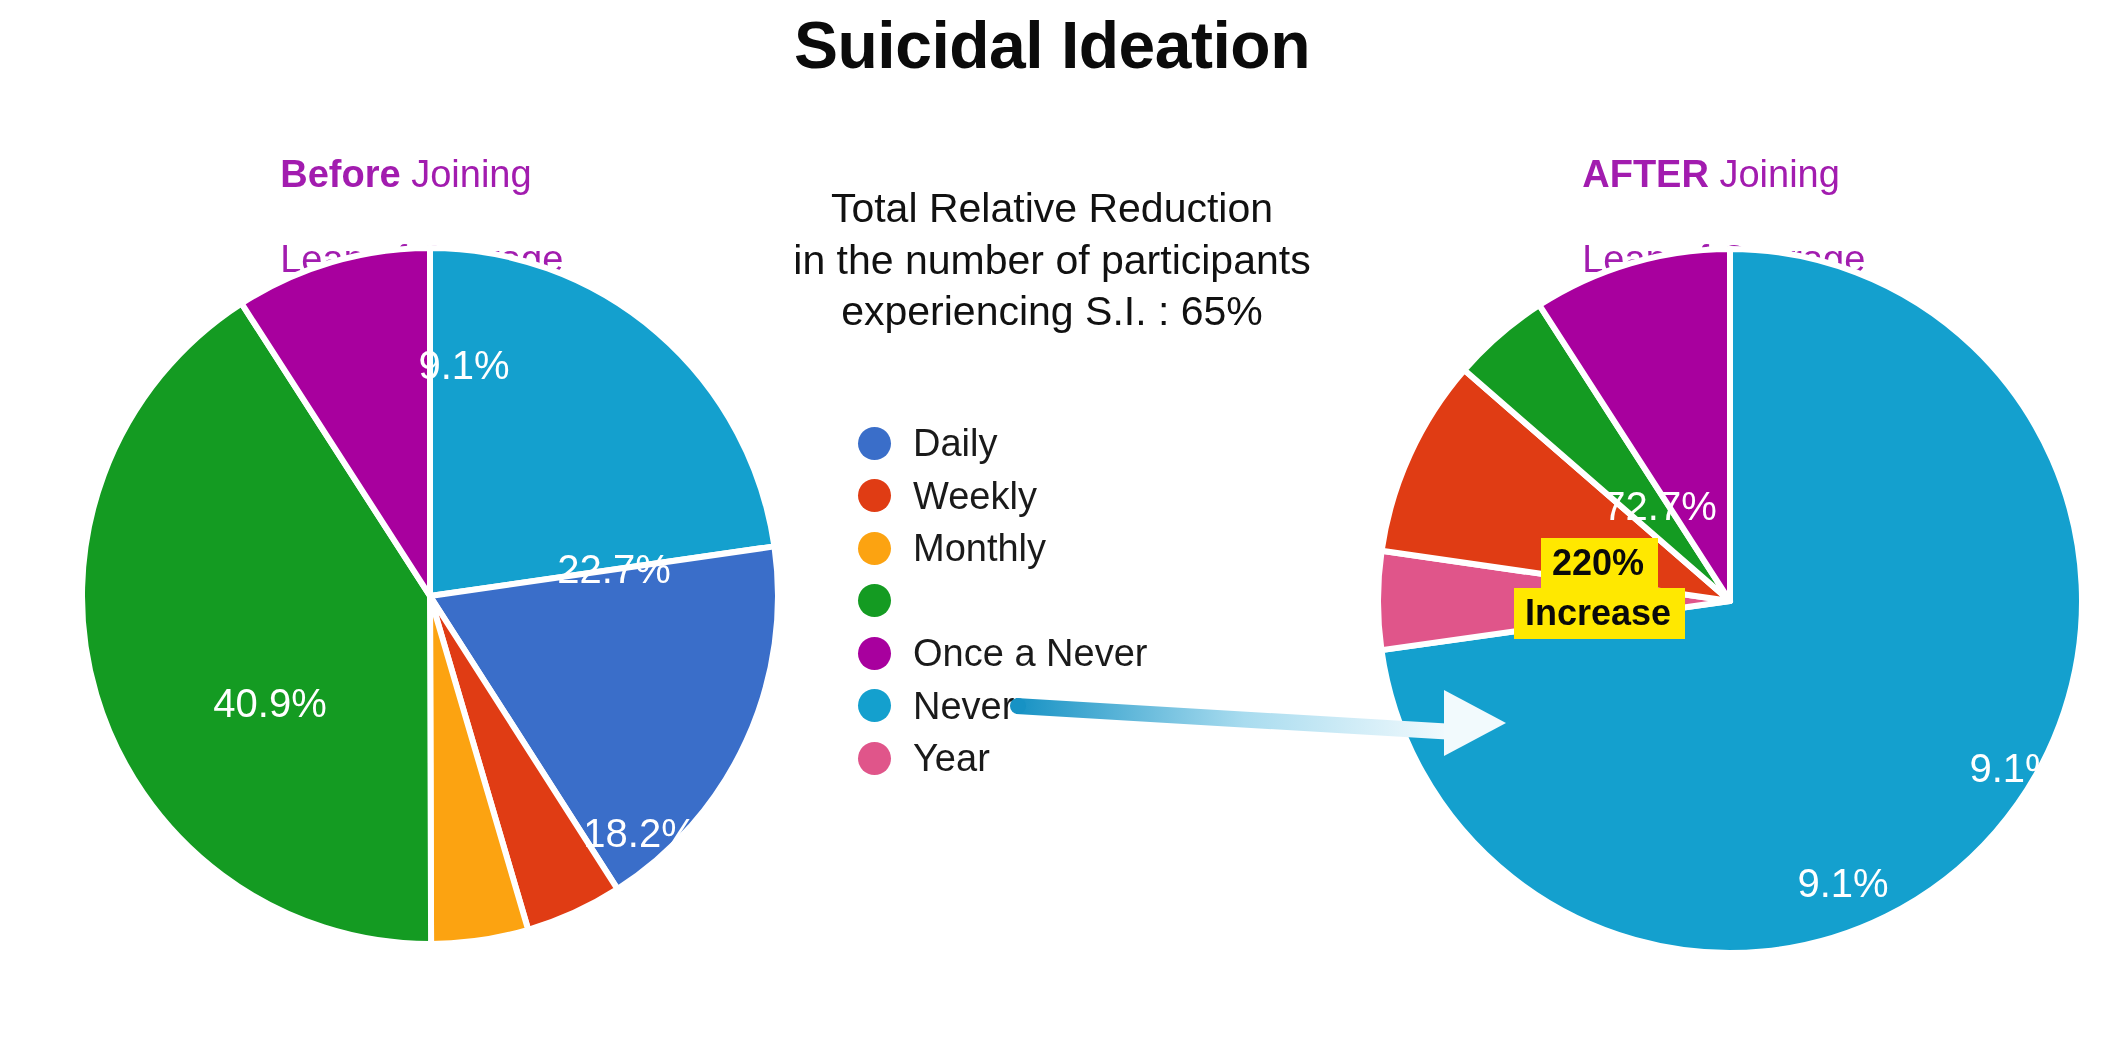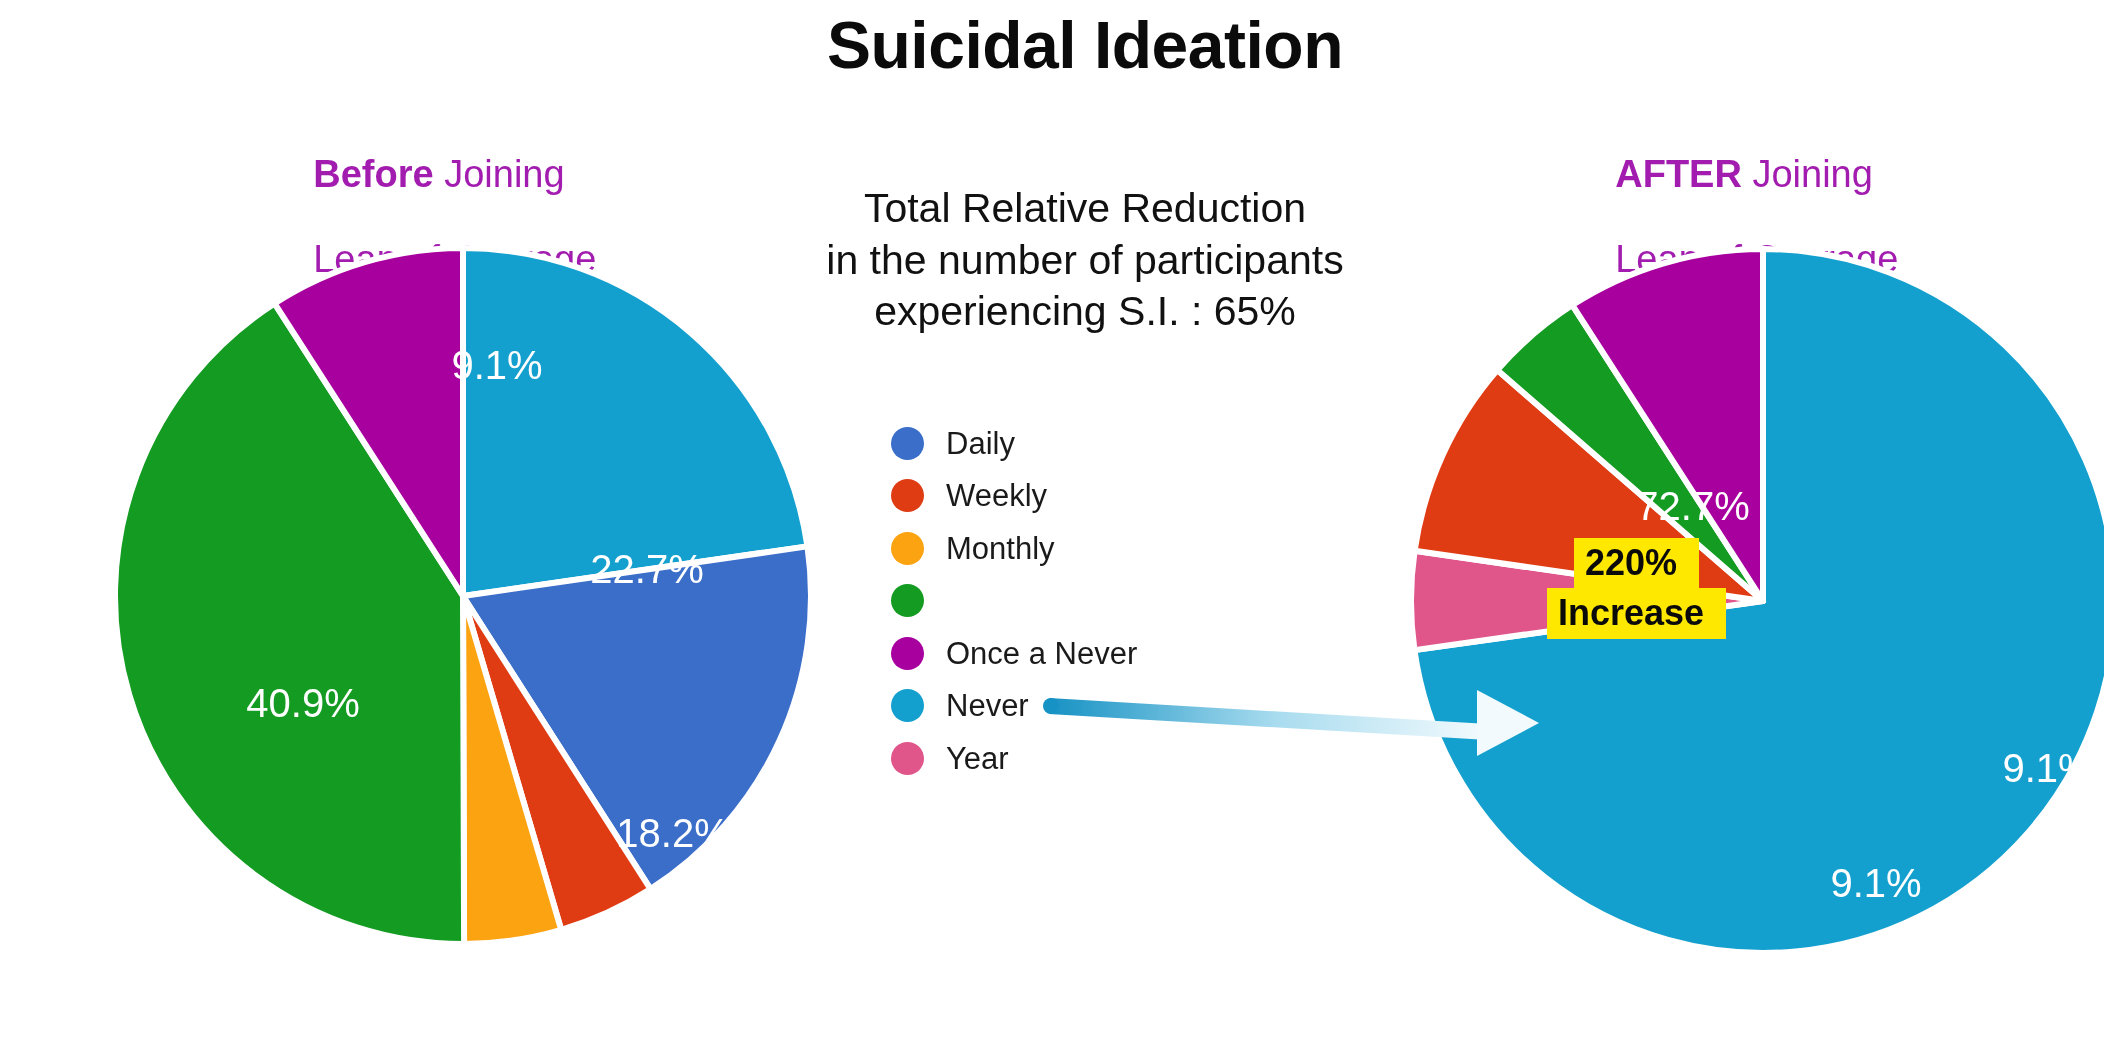--- a/index.html
+++ b/index.html
@@ -2,21 +2,21 @@
 <html><head>
 <meta charset="utf-8">
 <style>
   html,body{margin:0;padding:0;background:#ffffff;}
   body{
     width:2104px;height:1042px;position:relative;overflow:hidden;
     font-family:"Liberation Sans","DejaVu Sans",sans-serif;
     color:#111111;
     -webkit-font-smoothing:antialiased;
   }
-  .stage{position:absolute;inset:0;margin-left:33px;}
+  .stage{position:absolute;inset:0;}
 
   
   #main-title{
     position:absolute;left:0;top:12px;width:2104px;
     text-align:center;
     font-size:66px;line-height:1.0;font-weight:700;
     letter-spacing:-0.5px;color:#0b0b0b;
   }
 
   
@@ -40,21 +40,21 @@
   #legend{
     position:absolute;left:858px;top:417px;
   }
   .legend-item{
     display:flex;align-items:center;height:52.5px;
   }
   .legend-swatch{
     width:33px;height:33px;border-radius:50%;flex:0 0 auto;
   }
   .legend-label{
-    margin-left:22px;font-size:31px;line-height:1;color:#1a1a1a;
+    margin-left:22px;font-size:38px;line-height:1;color:#1a1a1a;
     white-space:nowrap;
   }
 
   
   .pie-svg{position:absolute;overflow:visible;}
   #left-pie-svg{left:80px;top:246px;}
   #right-pie-svg{left:1375px;top:246px;}
 
   .slice-label{
     fill:#ffffff;font-family:"Liberation Sans","DejaVu Sans",sans-serif;
@@ -67,21 +67,21 @@
 
   
   #increase-badge{
     position:absolute;left:1514px;top:538px;
     font-size:36px;font-weight:700;line-height:1.0;
     color:#0a0a0a;text-align:center;
     display:flex;flex-direction:column;align-items:center;
   }
   #increase-badge span{
     background:#ffe800;display:inline-block;
-    padding:7px 22px 8px 11px;
+    padding:7px 14px 8px 11px;
   }
   #increase-badge span + span{margin-top:-1px;}
 </style>
 </head>
 <body>
 
 <div class="stage">
 
   <div id="main-title">Suicidal Ideation</div>
 

